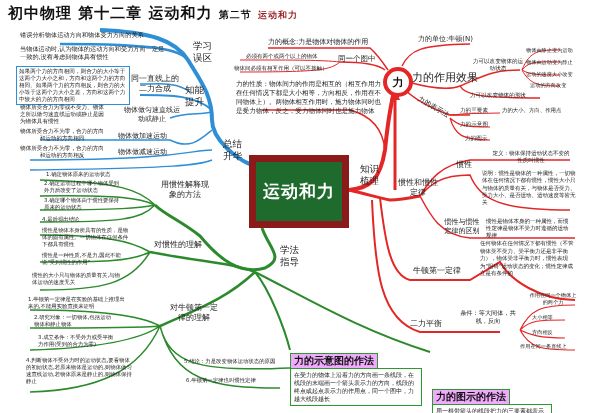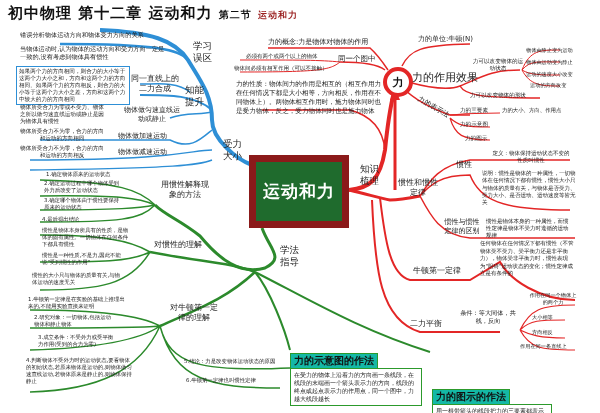--- a/index.html
+++ b/index.html
@@ -15,21 +15,21 @@
   .lbl { font-size:9.5px; line-height:12px; color:#222; text-align:right; white-space:nowrap; }
   .lbl8 { font-size:8px; line-height:10px; color:#222; text-align:center; white-space:nowrap; }
   .box-blue { border:1.2px solid #2e8fd6; padding:1px 2px; background:#fff; }
   .center { left:249px; top:155px; width:100px; height:73px; background:#8b1a1a; }
   .center-inner { position:absolute; left:7px; top:7px; right:7px; bottom:7px; background:#1f6b2d;
                   display:flex; align-items:center; justify-content:center; color:#fff;
                   font-size:17px; font-weight:bold; letter-spacing:1px; }
   .force { left:383px; top:67px; width:22px; height:22px; border:4px solid #e32626; border-radius:50%;
            background:#fff; display:flex; align-items:center; justify-content:center;
            font-size:11px; font-weight:bold; color:#111; }
-  .gbox-title { border:1.5px solid #2c9a2c; border-bottom:none; background:#14b8a6; font-size:10px;
+  .gbox-title { border:1.5px solid #2c9a2c; border-bottom:none; background:#f0abfc; font-size:10px;
                 font-weight:bold; padding:0 3px; line-height:14px; white-space:nowrap; color:#111; }
   .gbox-body { border:1.5px solid #2c9a2c; background:#fff; font-size:6px; line-height:8px; padding:2px 3px; color:#222; }
 </style>
 </head>
 <body>
 
 <svg class="lines" viewBox="0 0 600 413">
 
   <g fill="none" stroke="#2e8fd6">
     <path d="M252,165 C238,160 212,140 212,120 C212,95 200,80 188,60 C175,40 150,32 100,30" stroke-width="4"></path>
@@ -85,21 +85,21 @@
 <div class="abs title-main">
   <span>初中物理   第十二章   运动和力</span>
   <span class="title-sub">第二节</span>
   <span class="title-sub2">运动和力</span>
 </div>
 
 <div class="abs center">
   <div class="center-inner">运动和力</div>
 </div>
 
-<div class="abs lbl" style="left:218px;top:138px;width:24px;white-space:normal;">受力大小</div>
+<div class="abs lbl" style="left:218px;top:138px;width:24px;white-space:normal;">总结升华</div>
 <div class="abs lbl" style="left:188px;top:40px;width:24px;white-space:normal;">学习误区</div>
 <div class="abs t" style="left:20px;top:31px;">错误分析物体运动方向和物体受力方向的关系</div>
 <div class="abs t" style="left:20px;top:45px;width:150px;white-space:normal;">当物体运动时,认为物体的运动方向和受力方向一定是一致的,没有考虑到物体具有惯性</div>
 <div class="abs lbl" style="left:180px;top:84px;width:24px;white-space:normal;">知能提升</div>
 <div class="abs lbl8" style="left:130px;top:74px;width:50px;white-space:normal;">同一直线上的二力合成</div>
 <div class="abs t box-blue" style="left:16px;top:66px;width:108px;white-space:normal;font-size:5.6px;line-height:7px;">如果两个力的方向相同，则合力的大小等于这两个力大小之和，方向和这两个力的方向相同。如果两个力的方向相反，则合力的大小等于这两个力大小之差，方向和这两个力中较大的力的方向相同</div>
 <div class="abs lbl8" style="left:122px;top:106px;width:60px;white-space:normal;font-size:7px;line-height:9px;">物体做匀速直线运动或静止</div>
 <div class="abs t" style="left:20px;top:104px;width:88px;white-space:normal;font-size:5.6px;line-height:7px;">物体所受合力为零或不受力。物体之所以做匀速直线运动或静止是因为物体具有惯性</div>
 <div class="abs lbl8" style="left:118px;top:131px;font-size:7px;">物体做加速运动</div>
 <div class="abs t" style="left:20px;top:128px;width:84px;white-space:normal;font-size:5.6px;line-height:7px;text-align:center;">物体所受合力不为零，合力的方向和运动的方向相同</div>

